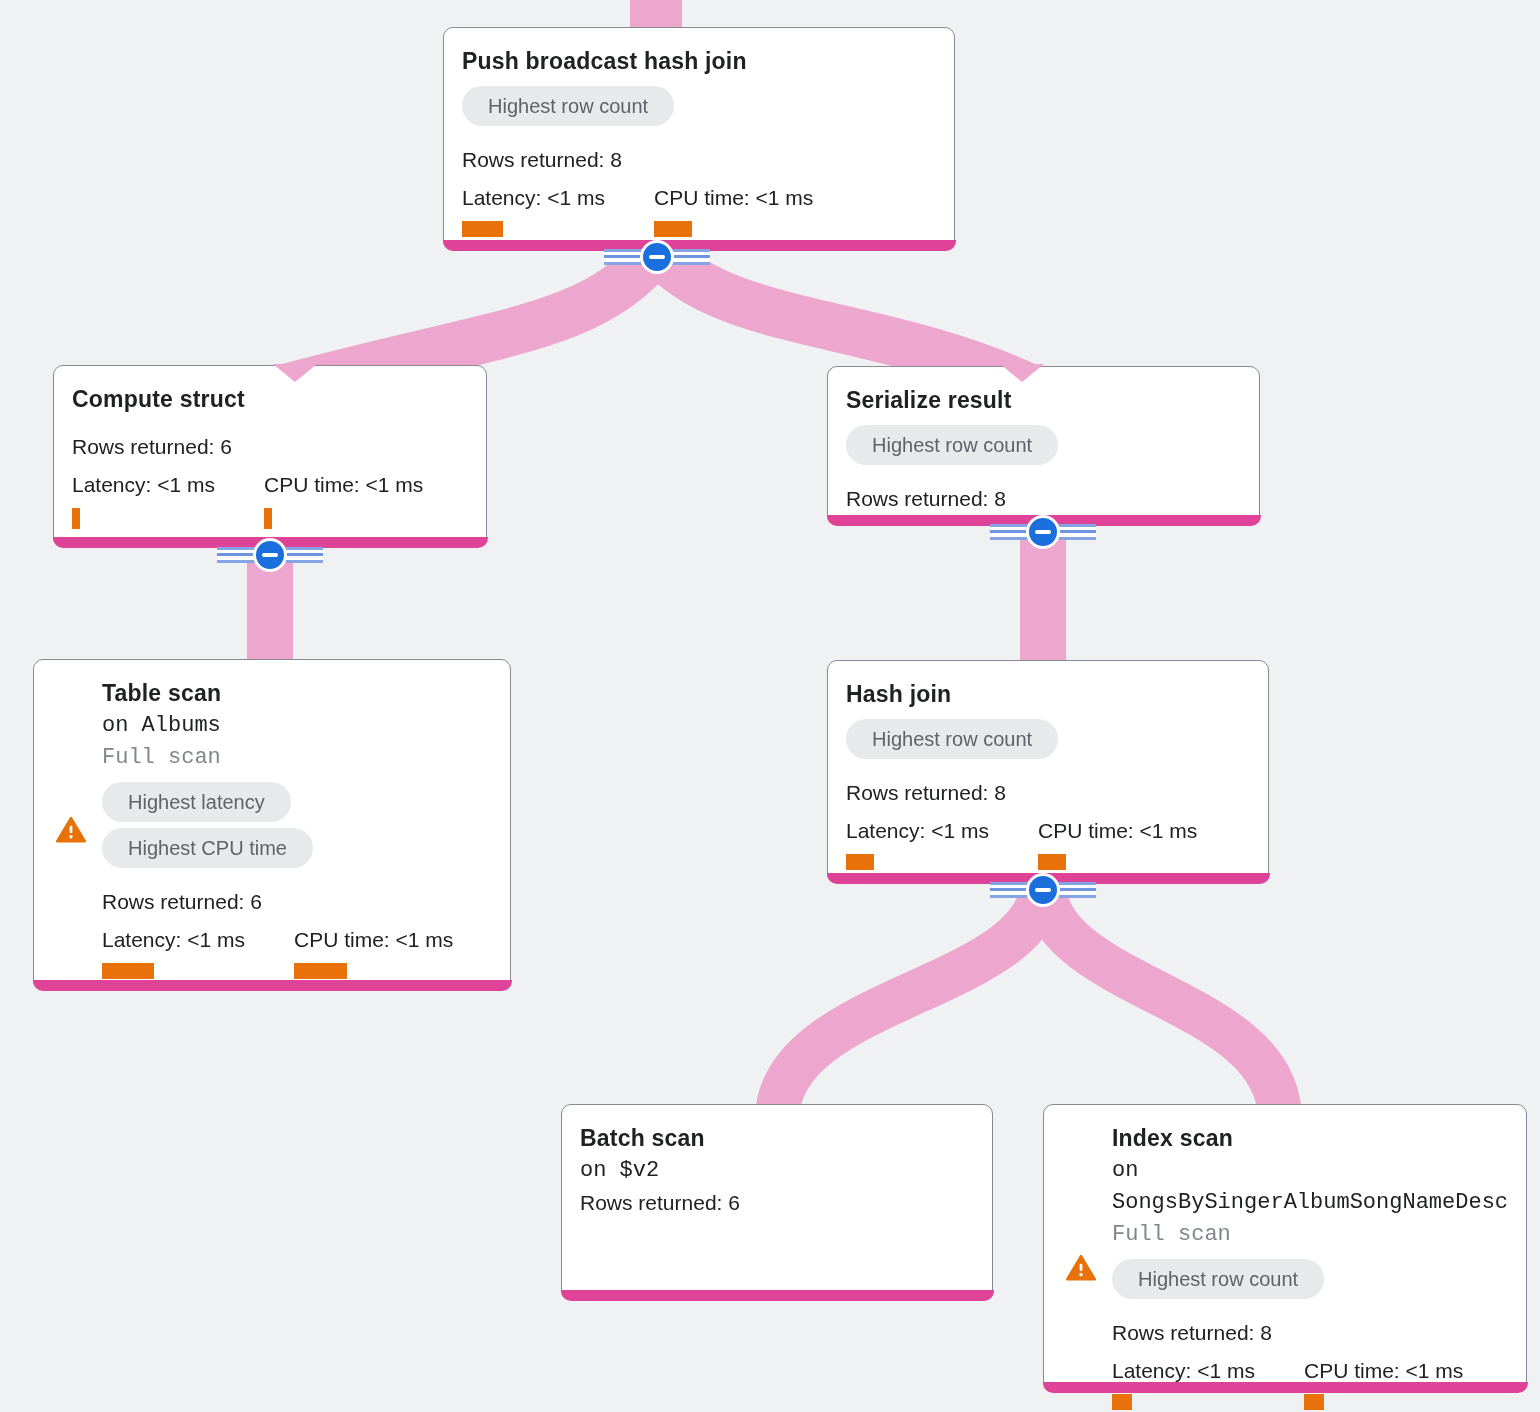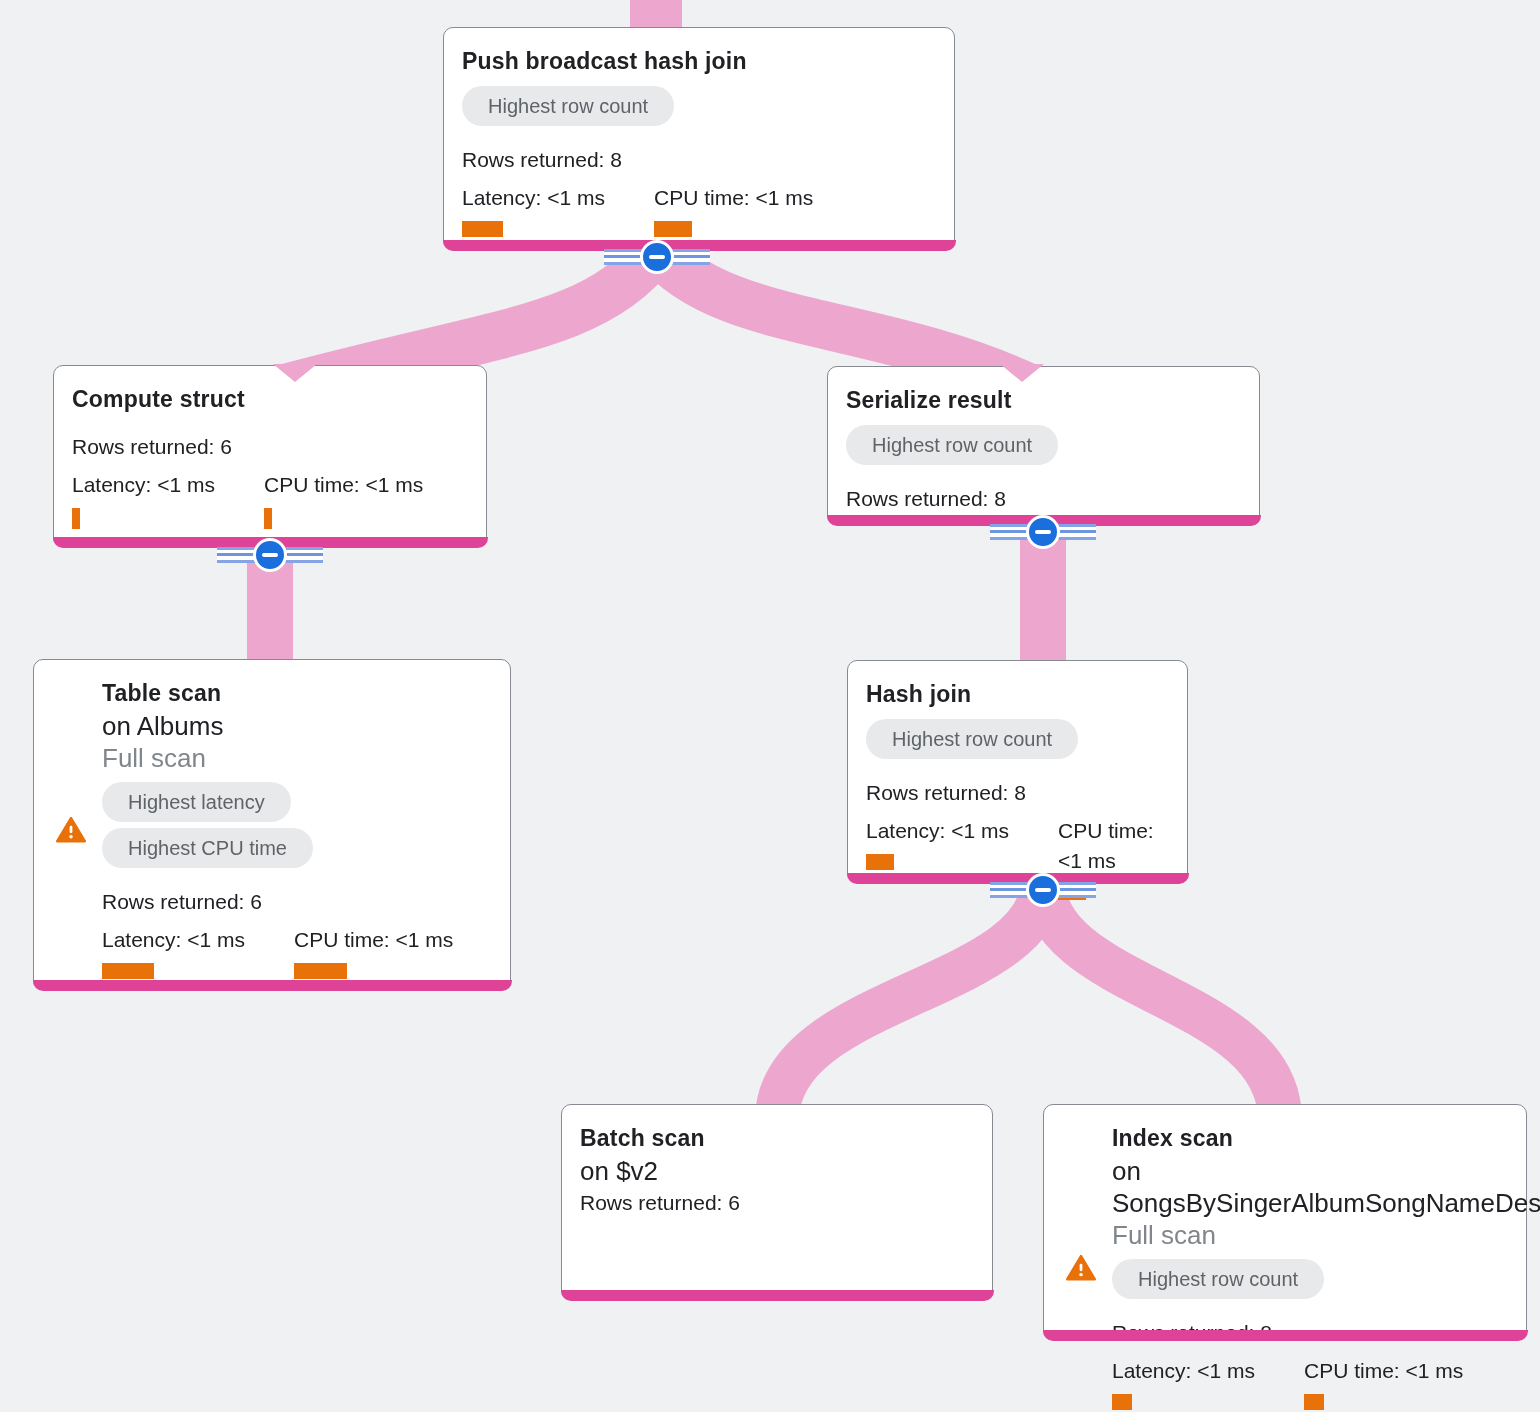--- a/index.html
+++ b/index.html
@@ -29,21 +29,21 @@
   }
   .footer-bar{
     position:absolute;left:-1.5px;right:-1.5px;bottom:-1.5px;height:11px;
     background:var(--accent-pink);border-radius:0 0 10px 10px;
   }
   .content{position:relative;padding:16px 18px 0 18px;}
   .row-flex{display:flex;align-items:center;}
   .warn-icon{flex:0 0 auto;width:30px;height:30px;margin:4px 16px 0 4px;}
   .main-col{flex:1 1 auto;min-width:0;}
   .title{font-size:23px;font-weight:600;color:var(--text);line-height:34px;letter-spacing:.2px;}
-  .sub{font-size:26px;color:var(--text);line-height:32px;}
+  .sub{font-size:22px;color:var(--text);line-height:32px;font-family:Liberation Mono, monospace;}
   .sub.muted{color:var(--muted-text);}
   .badges{margin:5px 0 4px 0;}
   .badge{
     display:inline-block;background:var(--badge-bg);color:var(--badge-text);
     font-size:20px;line-height:20px;padding:10px 26px;border-radius:21px;margin:3px 0;
   }
   .rows-line{font-size:21px;color:var(--text);line-height:34px;margin-top:14px;}
   .metrics{display:grid;grid-template-columns:192px auto;margin-top:6px;}
   .metric-label{font-size:21px;color:var(--text);line-height:30px;}
   .bar{height:16px;background:var(--bar-orange);margin-top:8px;}
@@ -156,21 +156,21 @@
           <div>
             <div class="metric-label">CPU time: &lt;1 ms</div>
             <div class="bar" style="width: 53px;"></div>
           </div>
         </div>
       </div>
     </div>
     <div class="footer-bar"></div>
   </div>
 
-  <div class="node" style="left:847px;top:660px;width:341px;height:223px;">
+  <div class="node" style="left:827px;top:660px;width:442px;height:223px;">
     <div class="content">
       <div class="title">Hash join</div>
       <div class="badges">
         <span class="badge">Highest row count</span>
       </div>
       <div class="rows-line">Rows returned: 8</div>
       <div class="metrics">
         <div>
           <div class="metric-label">Latency: &lt;1 ms</div>
           <div class="bar" style="width: 28px;"></div>
@@ -186,21 +186,21 @@
 
   <div class="node" style="left:561px;top:1104px;width:432px;height:196px;">
     <div class="content">
       <div class="title">Batch scan</div>
       <div class="sub">on $v2</div>
       <div class="rows-line" style="margin-top:0;line-height:32px;">Rows returned: 6</div>
     </div>
     <div class="footer-bar"></div>
   </div>
 
-  <div class="node" style="left:1043px;top:1104px;width:484px;height:236px;">
+  <div class="node" style="left:1043px;top:1104px;width:484px;height:288px;">
     <div class="content row-flex">
       <svg class="warn-icon" viewBox="0 0 24 24">
         <path d="M12 2.5 L23 21 H1 Z" fill="#e8710a" stroke="#e8710a" stroke-width="2" stroke-linejoin="round"></path>
         <rect x="10.9" y="8.5" width="2.2" height="6" rx="1.1" fill="#fff"></rect>
         <circle cx="12" cy="17.3" r="1.4" fill="#fff"></circle>
       </svg>
       <div class="main-col">
         <div class="title">Index scan</div>
         <div class="sub">on SongsBySingerAlbumSongNameDesc</div>
         <div class="sub muted">Full scan</div>

